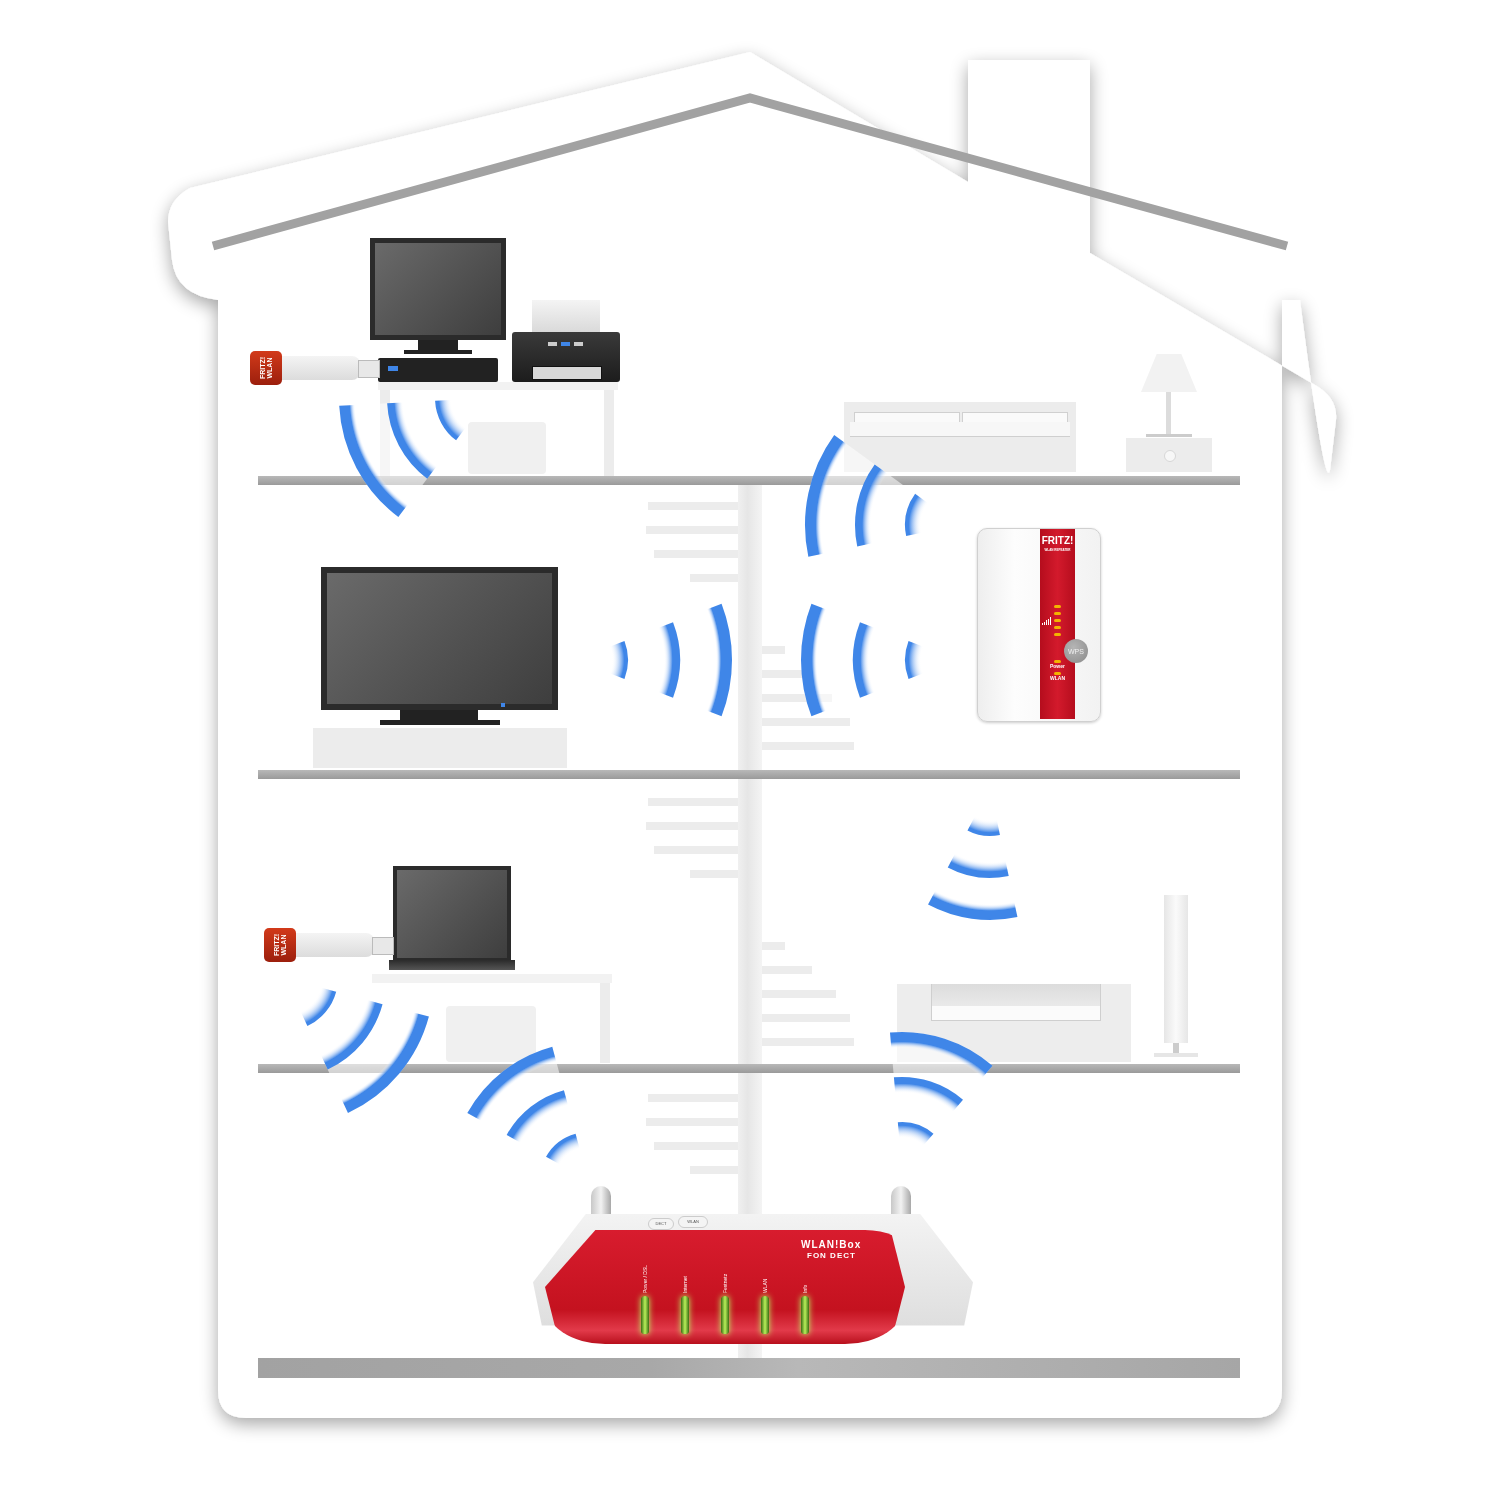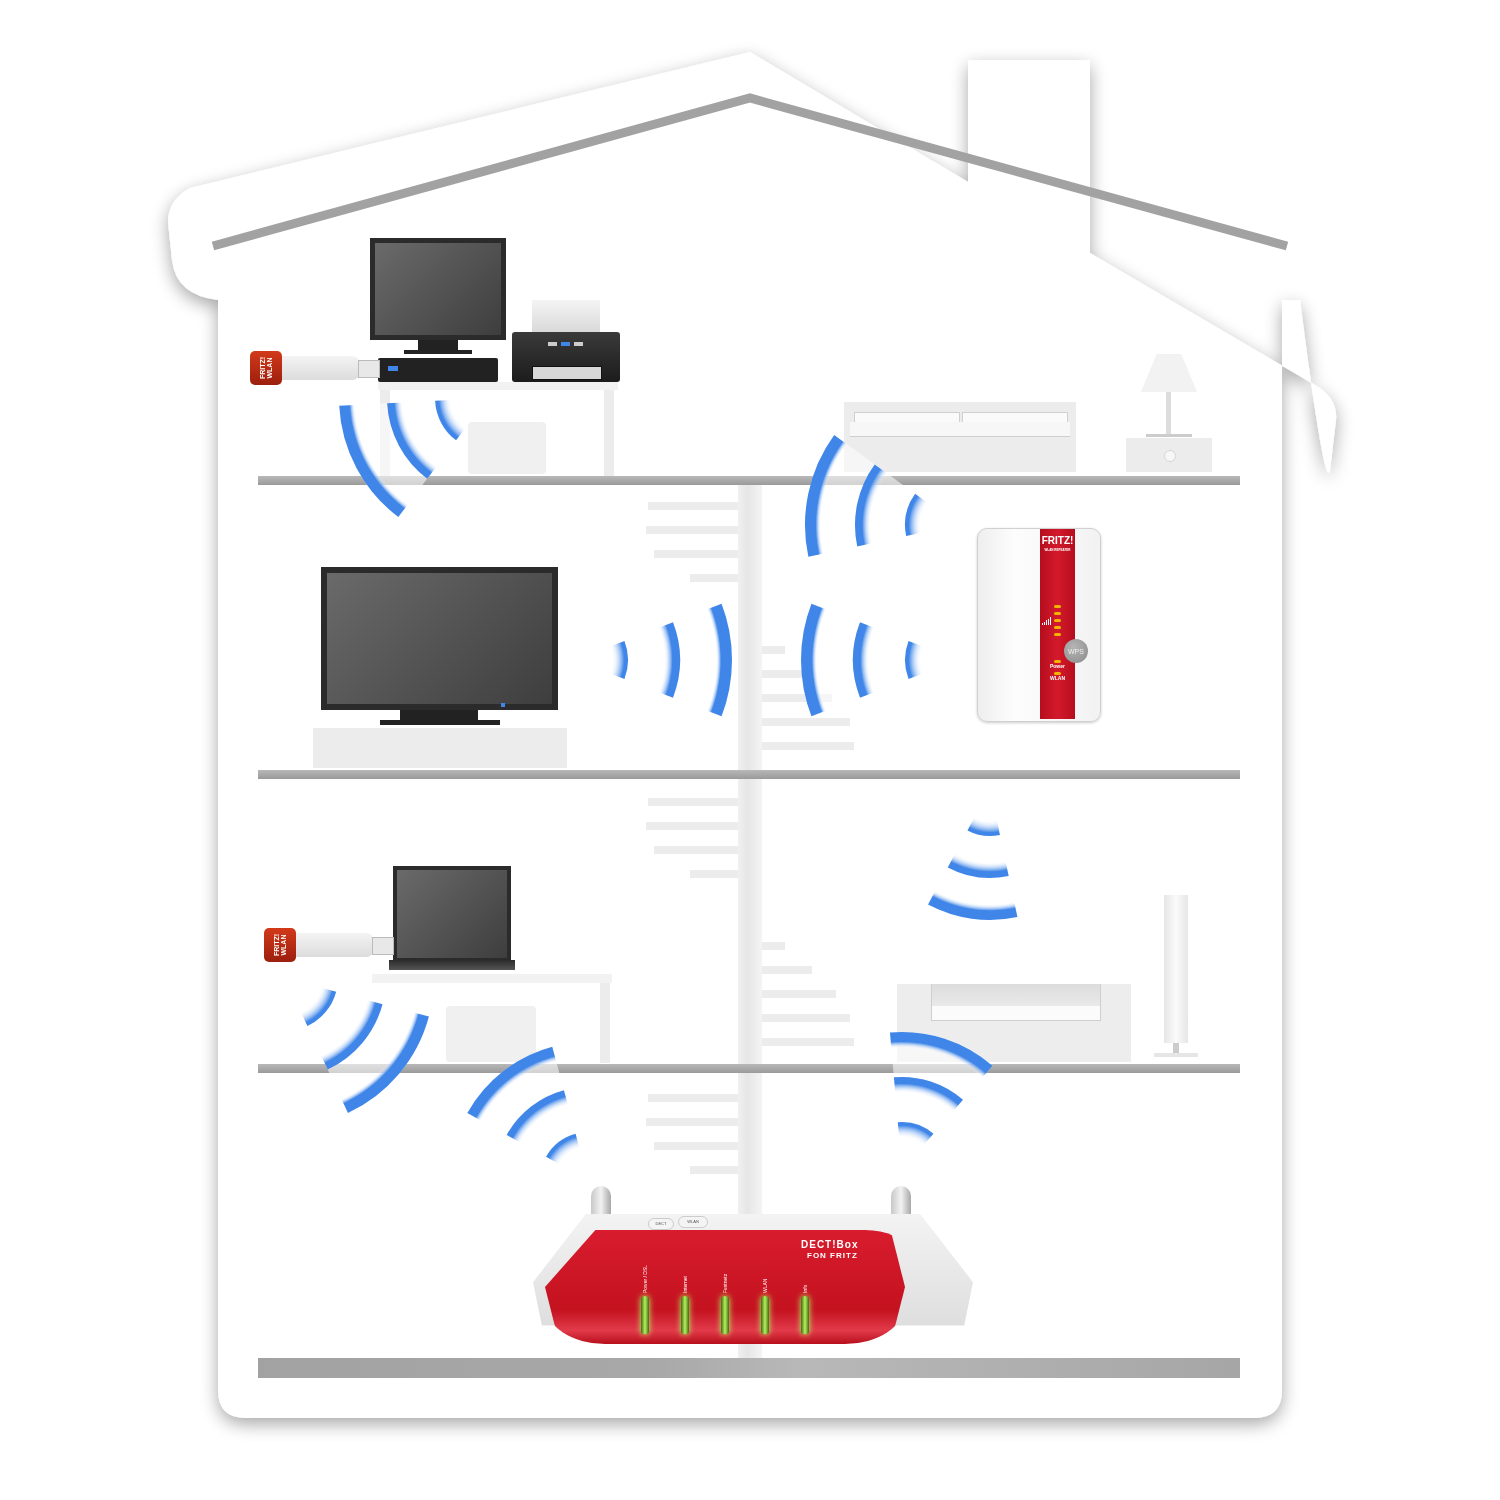--- a/index.html
+++ b/index.html
@@ -368,22 +368,22 @@
       <path d="M893.8945159244678,1077.3538930774675 A93,93 0 0 1 963.0134896961172,1099.8120090392822 L952.5165452322691,1111.8873623228465 A77,77 0 0 0 895.2890078084304,1093.2930082469356 Z" fill="url(#wg7_1)"></path>
       <path d="M889.9725075008232,1032.5251316633392 A138,138 0 0 1 992.53614600069,1065.8500779292574 L982.0392015368418,1077.9254312128219 A122,122 0 0 0 891.3669993847857,1048.464246832807 Z" fill="url(#wg7_2)"></path>
     </g>
   </svg>
 
 <div class="abs" style="left:533px;top:1186px;width:440px;height:160px;">
   <div class="abs" style="left:58px;top:0;width:20px;height:70px;background:linear-gradient(90deg,#c8c8c8,#f2f2f2 50%,#a8a8a8);border-radius:10px 10px 0 0;"></div>
   <div class="abs" style="left:358px;top:0;width:20px;height:70px;background:linear-gradient(90deg,#c8c8c8,#f2f2f2 50%,#a8a8a8);border-radius:10px 10px 0 0;"></div>
   <div class="abs" style="left:0;top:28px;width:440px;height:124px;background:linear-gradient(#f3f3f3,#dcdcdc);clip-path:polygon(12% 0,88% 0,100% 55%,98% 90%,2% 90%,0 55%);"></div>
   <div class="abs" style="left:12px;top:44px;width:360px;height:114px;background:linear-gradient(#d81c2e,#c4121f 70%,#e23a4a 88%,#b80f1c);border-radius:18px 40px 60px 60px / 14px 20px 40px 40px;clip-path:polygon(14% 0,96% 0,100% 50%,96% 100%,4% 100%,0 50%);">
-    <div class="abs label-txt" style="left:256px;top:9px;font-size:10px;letter-spacing:1px;">DECT!Box</div>
-    <div class="abs label-txt" style="left:262px;top:21px;font-size:8px;letter-spacing:1px;">FON FRITZ</div>
+    <div class="abs label-txt" style="left:256px;top:9px;font-size:10px;letter-spacing:1px;">WLAN!Box</div>
+    <div class="abs label-txt" style="left:262px;top:21px;font-size:8px;letter-spacing:1px;">FON DECT</div>
     <div id="router-leds">
         <div class="abs label-txt" style="left: 80px; top: 40px; width: 40px; font-size: 5px; font-weight: normal; transform: rotate(-90deg); text-align: left;">Power / DSL</div>
         <div class="led-g" style="left: 96px; top: 66px;"></div>
         <div class="abs label-txt" style="left: 120px; top: 40px; width: 40px; font-size: 5px; font-weight: normal; transform: rotate(-90deg); text-align: left;">Internet</div>
         <div class="led-g" style="left: 136px; top: 66px;"></div>
         <div class="abs label-txt" style="left: 160px; top: 40px; width: 40px; font-size: 5px; font-weight: normal; transform: rotate(-90deg); text-align: left;">Festnetz</div>
         <div class="led-g" style="left: 176px; top: 66px;"></div>
         <div class="abs label-txt" style="left: 200px; top: 40px; width: 40px; font-size: 5px; font-weight: normal; transform: rotate(-90deg); text-align: left;">WLAN</div>
         <div class="led-g" style="left: 216px; top: 66px;"></div>
         <div class="abs label-txt" style="left: 240px; top: 40px; width: 40px; font-size: 5px; font-weight: normal; transform: rotate(-90deg); text-align: left;">Info</div>

